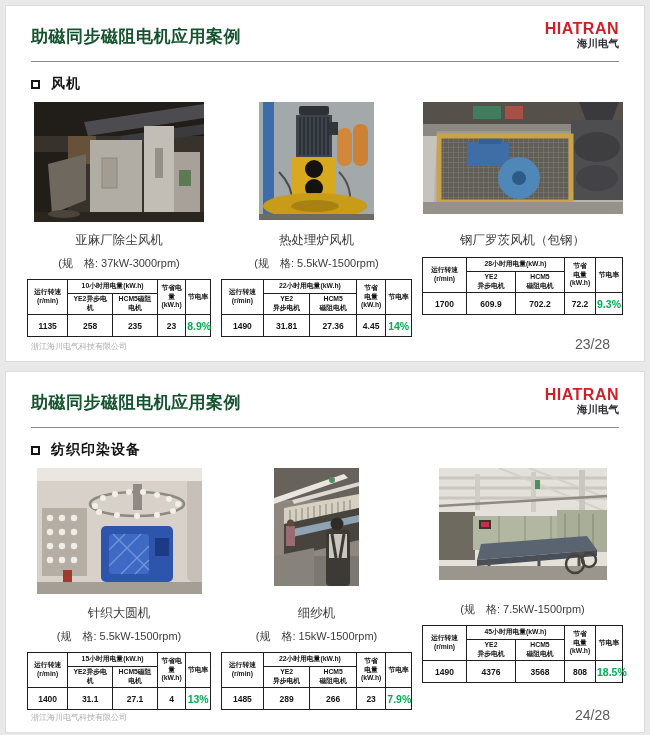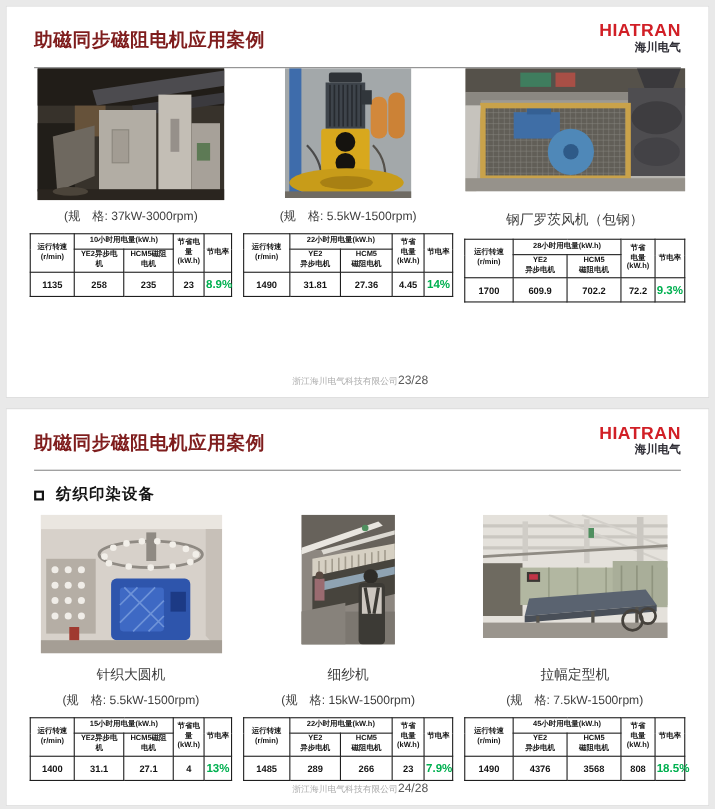--- a/index.html
+++ b/index.html
@@ -4,21 +4,21 @@
 <style>
   * { margin:0; padding:0; box-sizing:border-box; }
   html,body { width:650px; background:#e9e9e9; font-family:"Liberation Sans", sans-serif; }
   body { height:735px; overflow:hidden; }
 
   .slide { position:relative; width:640px; margin:0 auto; background:#ffffff; border:1px solid #dcdcdc; overflow:hidden; }
   .slide1 { height:357px; margin-top:5px; }
   .slide2 { height:362px; margin-top:9px; }
 
   .s-head { position:relative; margin:0 25px; padding-top:19px; height:56px; border-bottom:1px solid #8a8a8a; }
-  .s-title { font-size:17px; font-weight:bold; color:#7f1d1d; letter-spacing:0.5px; }
+  .s-title { font-size:17px; font-weight:bold; color:#14532d; letter-spacing:0.5px; }
   .logo { position:absolute; right:0; top:15px; text-align:right; line-height:1.05; }
   .logo-main { font-size:16px; font-weight:800; color:#d11f26; letter-spacing:0.5px; }
   .logo-sub { font-size:10.5px; font-weight:bold; color:#2e2d35; }
 
   .section { display:flex; align-items:center; margin:13px 25px 9px; }
   .bullet { width:9px; height:9px; border:2.5px solid #141414; margin-right:11px; flex:none; }
   .section-label { font-size:14px; font-weight:bold; color:#141414; letter-spacing:1px; }
 
   .cases { display:flex; justify-content:space-between; padding:0 21px; }
   .case { display:flex; flex-direction:column; }
@@ -34,34 +34,38 @@
   table.etable { width:100%; border-collapse:collapse; margin-top:8px; table-layout:fixed; }
   .etable td { border:1px solid #1f1f1f; text-align:center; vertical-align:middle; padding:1px 1px; }
   .w-speed{width:22%} .w-ye2{width:24.5%} .w-hcm5{width:24.5%} .w-saving{width:15.5%} .w-rate{width:13.5%}
   .hc { font-size:6.8px; font-weight:bold; color:#141414; white-space:pre-line; line-height:1.3; }
   .r1 td { height:14px; }
   .r2 td { height:21px; }
   .r3 td { height:22px; }
   .dv { font-size:8.5px; font-weight:bold; color:#141414; }
   .dv.rate { font-size:10.5px; color:#00b050; }
 
-  .s-foot { position:absolute; bottom:9px; left:25px; right:20px; display:flex; justify-content:center; align-items:baseline; }
+  .s-foot { position:absolute; bottom:9px; left:25px; right:34px; display:flex; justify-content:space-between; align-items:baseline; }
   .company { font-size:8px; color:#ababab; }
-  .pagenum { font-size:11px; color:#5a5a5a; }
+  .pagenum { font-size:14px; color:#5a5a5a; }
 </style>
 </head>
 <body>
 
 <div class="slide slide1">
   <div class="s-head">
     <div class="s-title">助磁同步磁阻电机应用案例</div>
     <div class="logo">
       <div class="logo-main">HIATRAN</div>
       <div class="logo-sub">海川电气</div>
     </div>
+  </div>
+  <div class="section">
+    <span class="bullet"></span>
+    <span class="section-label">风机</span>
   </div>
 
   <div class="cases">
 
     <div class="case case1">
       <div class="photo">
         <svg width="170" height="120" viewBox="0 0 170 120">
           <rect width="170" height="120" fill="#37322b"></rect>
           <rect width="170" height="34" fill="#211d18"></rect>
           <polygon points="50,20 170,2 170,16 54,34" fill="#4c4b4f"></polygon>
@@ -72,20 +76,21 @@
           <rect x="56" y="38" width="52" height="76" fill="#b2ada4"></rect>
           <rect x="68" y="56" width="15" height="30" fill="#a29c93" stroke="#8b867d"></rect>
           <rect x="110" y="24" width="30" height="92" fill="#c3beb5"></rect>
           <rect x="121" y="46" width="8" height="30" fill="#96908a"></rect>
           <rect x="140" y="50" width="26" height="62" fill="#a7a199"></rect>
           <rect x="145" y="68" width="12" height="16" fill="#5d7a55"></rect>
           <rect x="0" y="110" width="170" height="10" fill="#2a251f"></rect>
           <ellipse cx="30" cy="112" rx="16" ry="4" fill="#4b443a"></ellipse>
         </svg>
       </div>
+      <div class="caption">亚麻厂除尘风机</div>
       <div class="spec">(规　格: 37kW-3000rpm)</div>
       <table class="etable">
         <colgroup>
             <col class="w-speed">
             <col class="w-ye2">
             <col class="w-hcm5">
             <col class="w-saving">
             <col class="w-rate">
           </colgroup>
         <tbody>
@@ -128,20 +133,21 @@
           <path d="M41 15V53 M45 15V53 M49 15V53 M53 15V53 M57 15V53 M61 15V53 M65 15V53 M69 15V53" stroke="#272b30" stroke-width="1.5"></path>
           <rect x="70" y="20" width="9" height="13" fill="#31363b"></rect>
           <rect x="33" y="55" width="44" height="42" rx="3" fill="#d8a81d"></rect>
           <circle cx="55" cy="67" r="9" fill="#15130f"></circle>
           <circle cx="55" cy="86" r="9" fill="#15130f"></circle>
           <ellipse cx="56" cy="104" rx="52" ry="13" fill="#c89c19"></ellipse>
           <ellipse cx="56" cy="104" rx="24" ry="6" fill="#a88013"></ellipse>
           <rect x="0" y="112" width="115" height="6" fill="#6f6b63"></rect>
         </svg>
       </div>
+      <div class="caption">热处理炉风机</div>
       <div class="spec">(规　格: 5.5kW-1500rpm)</div>
       <table class="etable">
         <colgroup>
             <col class="w-speed">
             <col class="w-ye2">
             <col class="w-hcm5">
             <col class="w-saving">
             <col class="w-rate">
           </colgroup>
         <tbody>
@@ -415,21 +421,20 @@
           <rect x="40" y="52" width="12" height="9" fill="#3a3733"></rect>
           <rect x="42" y="54" width="8" height="5" fill="#c03446"></rect>
           <polygon points="42,76 148,68 158,82 38,92" fill="#5a6370"></polygon>
           <polygon points="38,92 158,82 158,88 38,98" fill="#494f58"></polygon>
           <path d="M50 92V104 M100 88V102 M140 84V100" stroke="#55524b" stroke-width="3"></path>
           <rect y="98" width="168" height="14" fill="#9a958d"></rect>
           <circle cx="136" cy="96" r="9" fill="none" stroke="#46423c" stroke-width="2.5"></circle>
           <circle cx="150" cy="92" r="7" fill="none" stroke="#46423c" stroke-width="2.5"></circle>
         </svg>
       </div>
-      <div class="caption">拉幅定型机</div>
       <div class="spec">(规　格: 7.5kW-1500rpm)</div>
       <table class="etable">
         <colgroup>
             <col class="w-speed">
             <col class="w-ye2">
             <col class="w-hcm5">
             <col class="w-saving">
             <col class="w-rate">
           </colgroup>
         <tbody>

